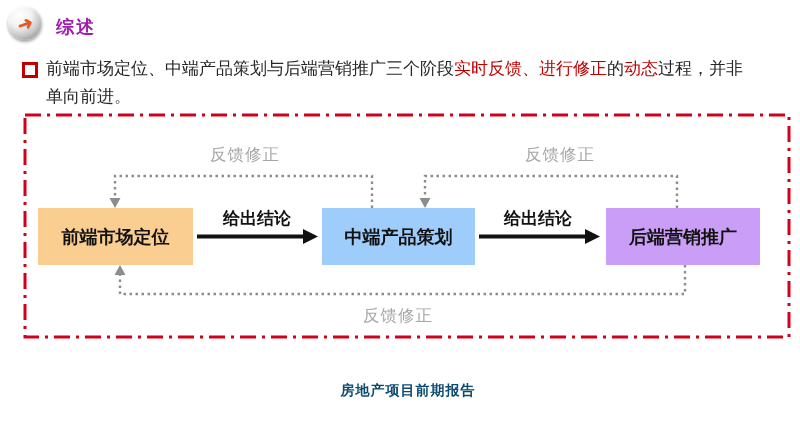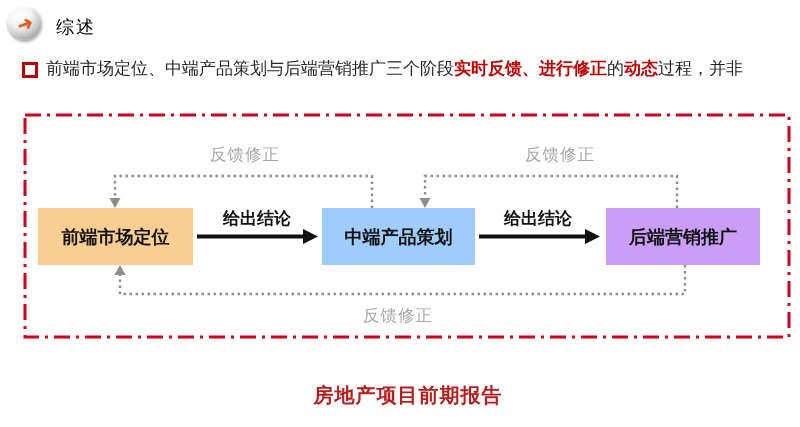--- a/index.html
+++ b/index.html
@@ -12,58 +12,59 @@
     position:absolute;left:8px;top:6px;width:34px;height:34px;border-radius:50%;
     background:radial-gradient(circle at 35% 28%, #ffffff 0%, #f2f2f2 35%, #c9c9c9 60%, #8f8f8f 88%, #6f6f6f 100%);
     box-shadow:0 2px 3px rgba(0,0,0,0.35), inset 0 1px 2px rgba(255,255,255,0.9);
     display:flex;align-items:center;justify-content:center;
   }
   #orb-arrow{
     font-size:19px;line-height:1;color:#e55a1b;transform:rotate(-18deg);
     text-shadow:0 1px 1px rgba(120,40,0,0.4);
   }
   #page-title{
-    position:absolute;left:56px;top:15px;font-size:18px;font-weight:normal;color:#000000;
+    position:absolute;left:56px;top:15px;font-size:18px;font-weight:bold;color:#a21caf;
     letter-spacing:2px;
   }
   
   #bullet-square{
     position:absolute;left:22px;top:62px;width:10px;height:10px;background:#ffffff;
     border:3px solid #c00000;
   }
   #summary-text{
     position:absolute;left:46px;top:55px;width:730px;font-size:17px;line-height:28px;
     color:#262626;
   }
-  .seg-red{color:#c00000;font-weight:bold;}
+  .seg-red{color:#c00000;font-weight:normal;}
   
   #diagram{position:absolute;left:22px;top:112px;width:770px;height:228px;}
   svg text{font-family:"Liberation Sans","DejaVu Sans",sans-serif;}
   .stage-label{font-size:18px;font-weight:bold;fill:#111111;}
   .forward-label{font-size:17px;font-weight:bold;fill:#111111;}
   .feedback-label{font-size:16.5px;fill:#a6a6a6;letter-spacing:1px;}
   
   #footer-title{
     position:absolute;left:16px;right:0;top:382px;text-align:center;
-    font-size:20px;font-weight:bold;color:#b91c1c;letter-spacing:1px;
+    font-size:14px;font-weight:bold;color:#0c4a6e;letter-spacing:1px;
   }
 </style>
 </head>
 <body>
 
 <div id="slide">
 
   <div id="orb-icon">
     <span id="orb-arrow">➜</span>
   </div>
   <div id="page-title">综述</div>
 
   <div id="bullet-square"></div>
   <div id="summary-text">
     <span>前端市场定位、中端产品策划与后端营销推广三个阶段</span><span class="seg-red">实时反馈、进行修正</span><span>的</span><span class="seg-red">动态</span><span>过程，并非</span><br>
+    <span>单向前进。</span>
   </div>
 
   <div id="diagram">
     <svg width="770" height="228" viewBox="0 0 770 228">
 
       <rect x="3" y="3" width="764" height="222" fill="none" stroke-width="3" stroke-dasharray="16 6 3 6" stroke="#d0021b"></rect>
 
       <path d="M350,96 V64 H93 V86" fill="none" stroke-width="2.4" stroke-dasharray="2.5 3.5" stroke="#8c8c8c"></path>
       <polygon points="87.5,86 98.5,86 93,96" fill="#8c8c8c"></polygon>
       <text x="223" y="48" text-anchor="middle" class="feedback-label">反馈修正</text>

